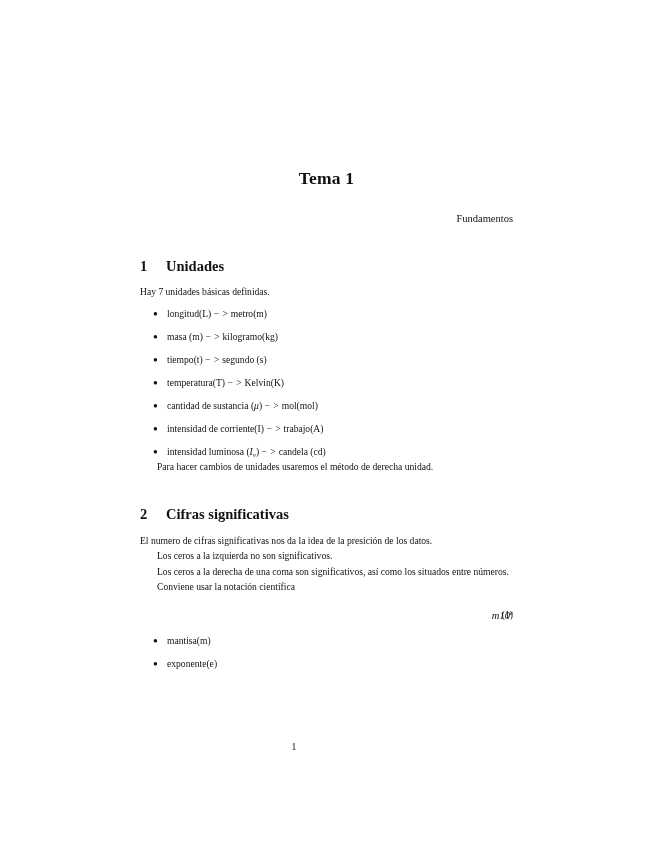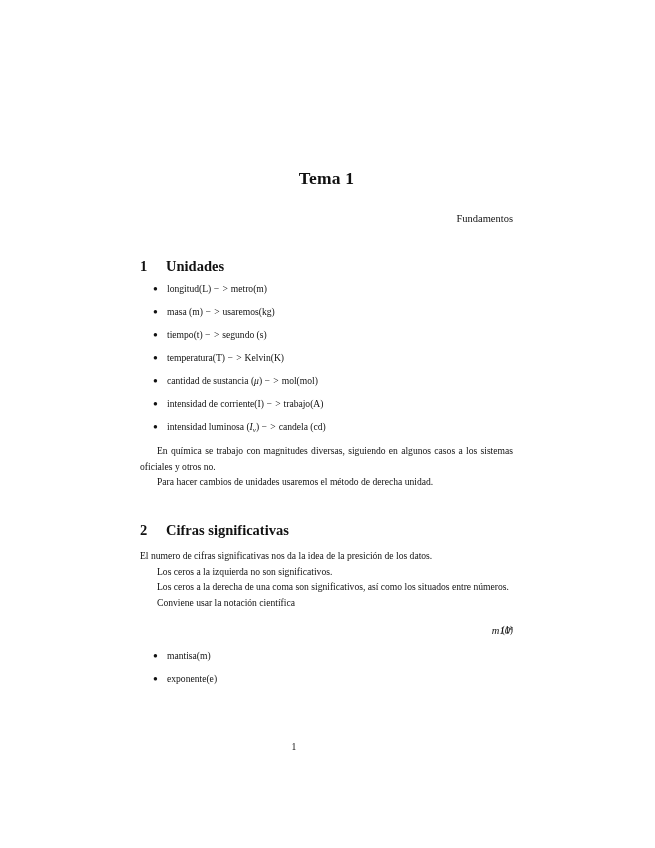--- a/index.html
+++ b/index.html
@@ -158,33 +158,34 @@
   <div class="content">
 
     <h1 class="doc-title">Tema 1</h1>
     <div class="doc-subtitle">Fundamentos</div>
 
     <h2 class="section-heading">
       <span class="secnum">1</span>
       <span class="sectitle">Unidades</span>
     </h2>
 
+    <p class="body-par first">Hay 7 unidades básicas definidas.</p>
 
     <ul class="itemize">
       <li>
         <span class="bullet">●</span>
         <span>longitud(L)</span>
         <span class="arrow">− &gt;</span>
         <span>metro(m)</span>
       </li>
       <li>
         <span class="bullet">●</span>
         <span>masa (m)</span>
         <span class="arrow">− &gt;</span>
-        <span>usaremos(kg)</span>
+        <span>kilogramo(kg)</span>
       </li>
       <li>
         <span class="bullet">●</span>
         <span>tiempo(t)</span>
         <span class="arrow">− &gt;</span>
         <span>segundo (s)</span>
       </li>
       <li>
         <span class="bullet">●</span>
         <span>temperatura(T)</span>
@@ -204,21 +205,20 @@
         <span>trabajo(A)</span>
       </li>
       <li>
         <span class="bullet">●</span>
         <span>intensidad luminosa (<span class="mathit">I</span><sub class="vsub">v</sub>)</span>
         <span class="arrow">− &gt;</span>
         <span>candela (cd)</span>
       </li>
     </ul>
 
-    <p class="body-par indented">En química se trabajo con magnitudes diversas, siguiendo en algunos casos a los sistemas oficiales y otros no.</p>
     <p class="body-par indented tight">Para hacer cambios de unidades usaremos el método de derecha unidad.</p>
 
     <h2 class="section-heading">
       <span class="secnum">2</span>
       <span class="sectitle">Cifras significativas</span>
     </h2>
 
     <p class="body-par first">El numero de cifras significativas nos da la idea de la presición de los datos.</p>
     <p class="body-par indented tight">Los ceros a la izquierda no son significativos.</p>
     <p class="body-par indented tight">Los ceros a la derecha de una coma son significativos, así como los situados entre números.</p>

